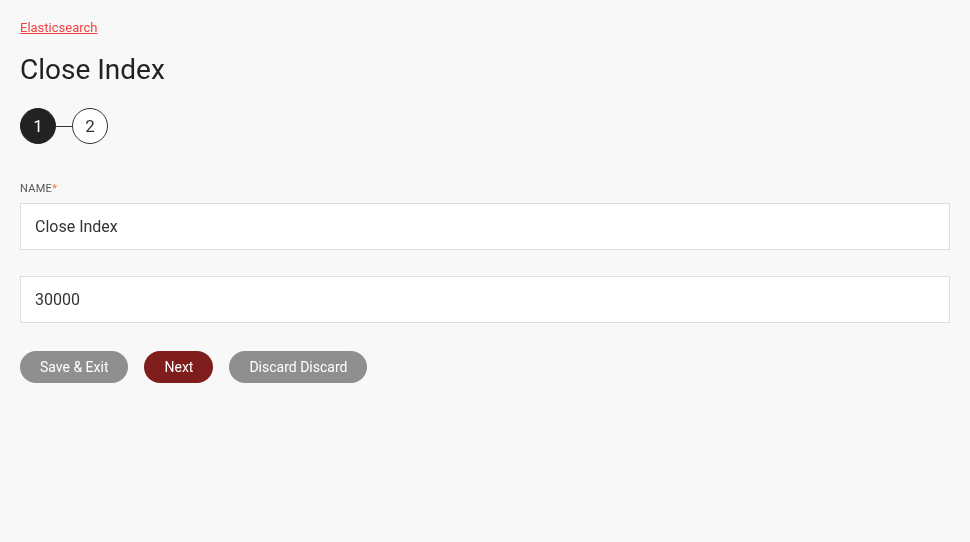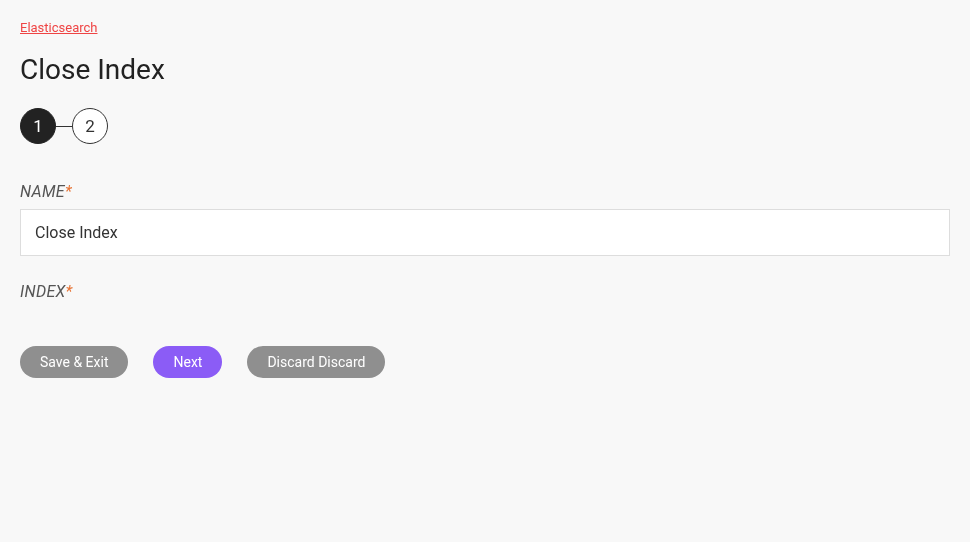--- a/index.html
+++ b/index.html
@@ -54,27 +54,26 @@
     }
     .step-connector {
       width: 16px;
       height: 1px;
       background: #333;
     }
     .form-group {
       margin-bottom: 26px;
     }
     .form-label {
-      font-size: 16px;
+      font-size: 11px;
       letter-spacing: 0.3px;
       color: #555;
       display: block;
       margin-bottom: 8px;
       text-transform: uppercase;
-      font-style: italic;
     }
     .required {
       color: #e67233;
     }
     .form-input-wrap {
       position: relative;
     }
     .form-input {
       width: 100%;
       font-size: 16px;
@@ -97,37 +96,37 @@
       display: flex;
       align-items: center;
       justify-content: center;
       font-size: 10px;
       color: #666;
       font-family: serif;
       cursor: pointer;
     }
     .button-row {
       display: flex;
-      gap: 25px;
-      margin-top: 45px;
+      gap: 16px;
+      margin-top: 28px;
     }
     .btn {
       border: none;
       border-radius: 16px;
       padding: 8px 20px;
       font-size: 14px;
       cursor: pointer;
       font-family: inherit;
       color: #fff;
     }
     .btn-gray {
       background: #8f8f8f;
     }
     .btn-orange {
-      background: #8b5cf6;
+      background: #7f1d1d;
     }
   </style>
 </head>
 <body>
 
 <div class="breadcrumb">
   <a href="#">Elasticsearch</a>
 </div>
 
 <h1 class="page-title">Close Index</h1>
@@ -141,25 +140,25 @@
 <div class="form-group">
   <label class="form-label">
     <span>NAME</span><span class="required">*</span>
   </label>
   <div class="form-input-wrap">
     <input type="text" class="form-input" value="Close Index" style="">
   </div>
 </div>
 
 <div class="form-group">
-  <label class="form-label">
-    <span>INDEX</span><span class="required">*</span>
-  </label>
 </div>
 
 <div class="form-group">
+  <div class="form-input-wrap">
+    <input type="text" class="form-input" value="30000" style="">
+  </div>
 </div>
 
 <div class="button-row">
   <button class="btn btn-gray">Save &amp; Exit</button>
   <button class="btn btn-orange">Next</button>
   <button class="btn btn-gray">Discard Discard</button>
 </div>
 
 </body></html>

